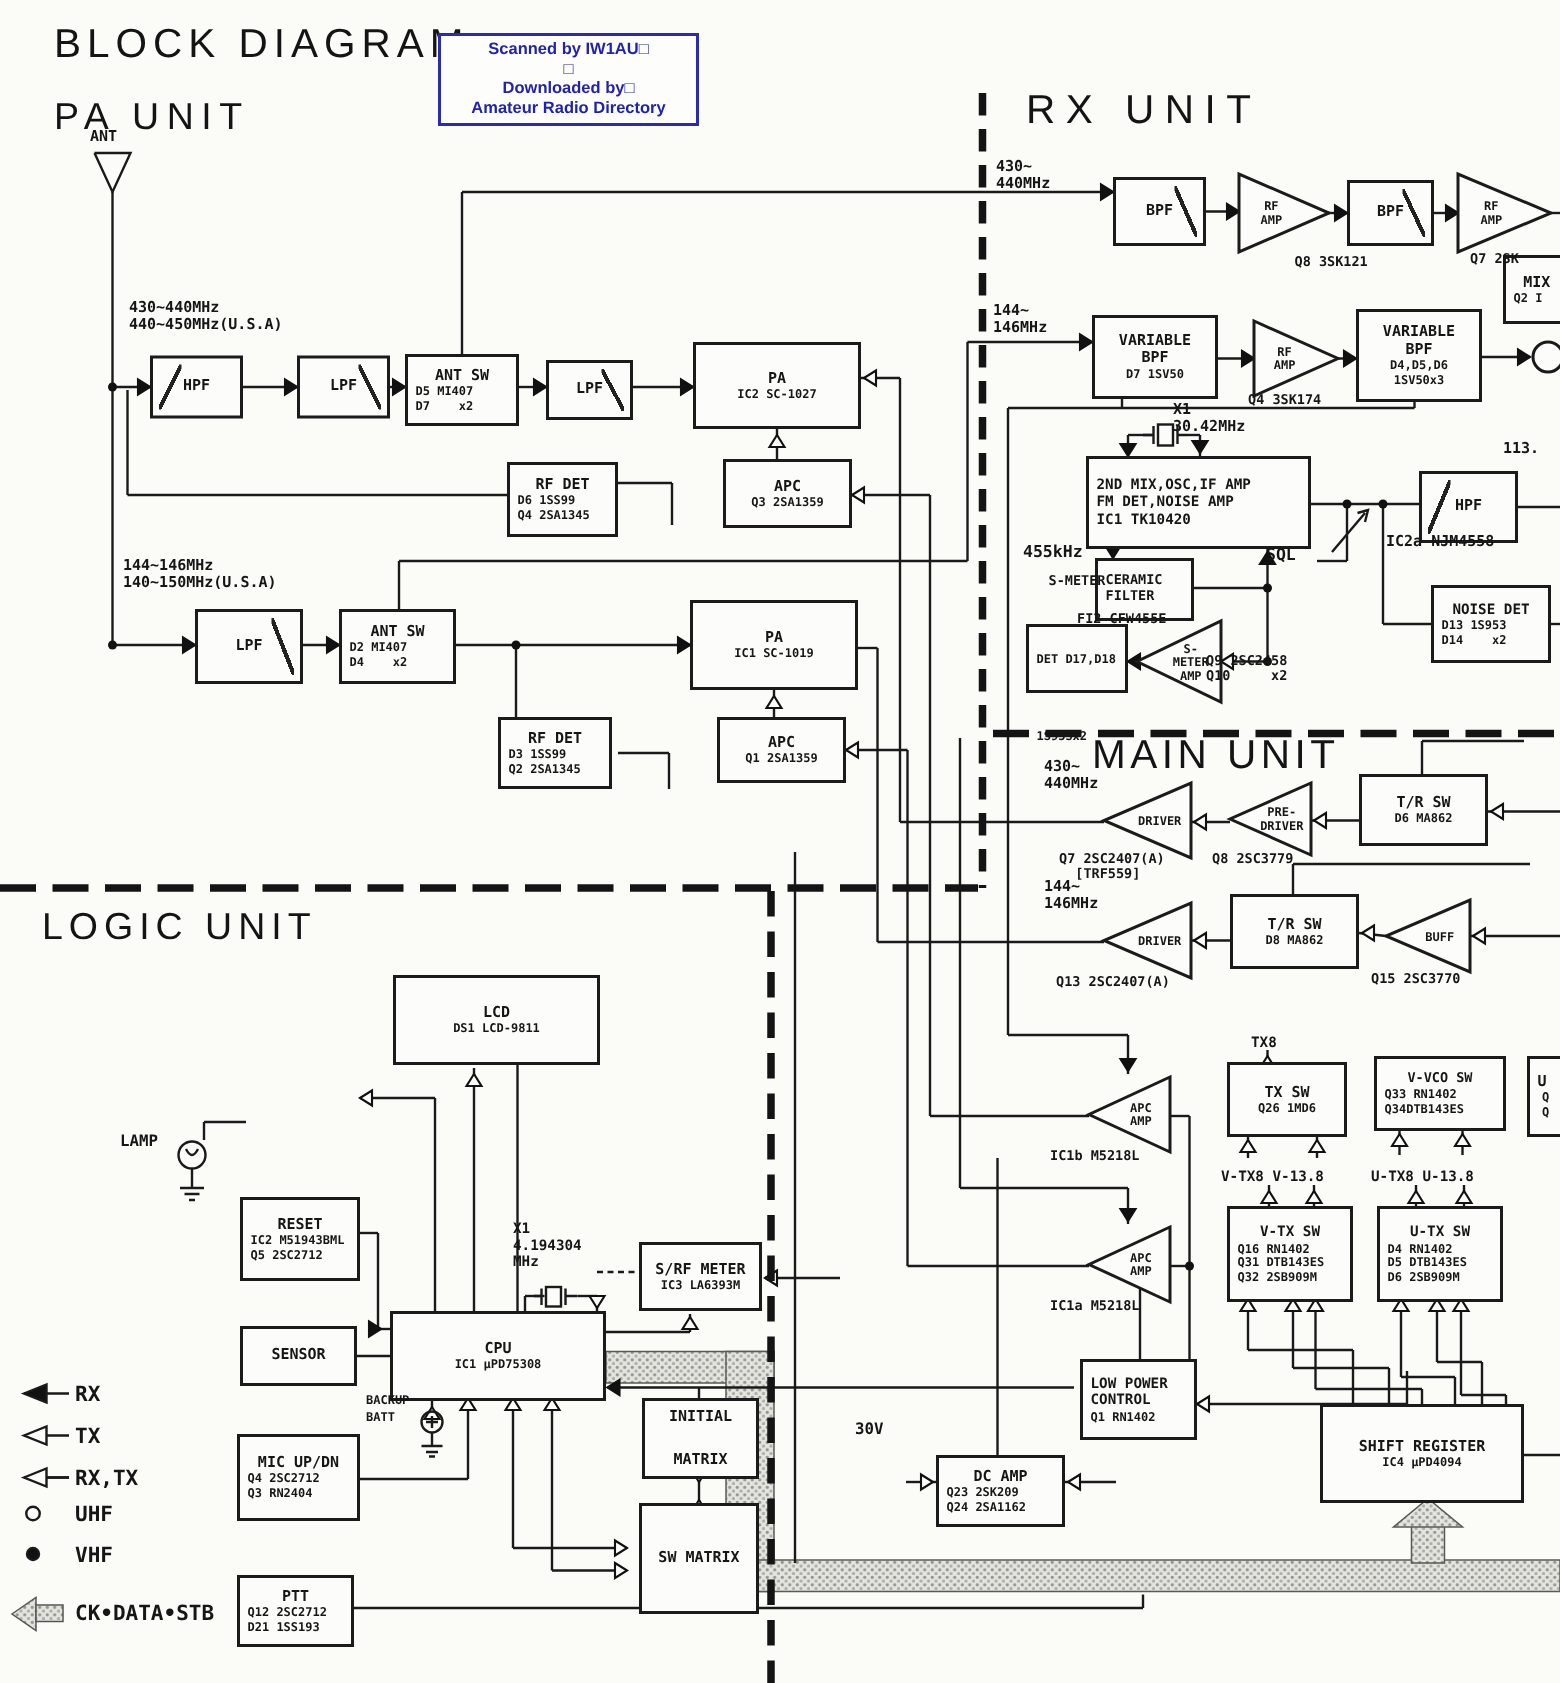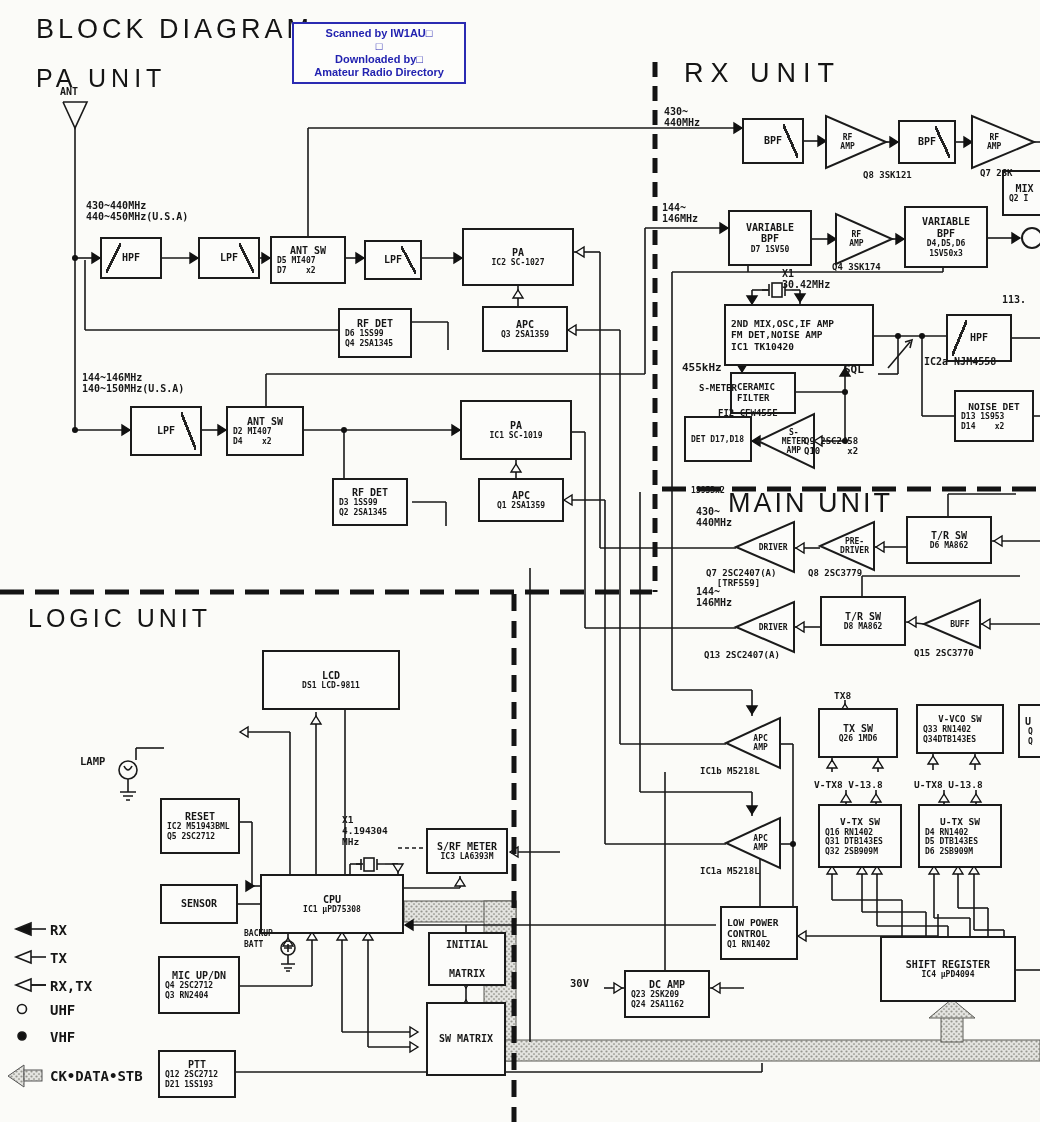--- a/index.html
+++ b/index.html
@@ -554,21 +554,21 @@
     <div class="lab" style="left: 682px; top: 362px; font-size: 11px;"><div>455kHz</div></div>
     <div class="lab" style="left: 718px; top: 408px; font-size: 9px;"><div>FI2 CFW455E</div></div>
     <div class="lab" style="left: 844px; top: 364px; font-size: 11px;"><div>SQL</div></div>
     <div class="lab" style="left: 924px; top: 356px; font-size: 10px;"><div>IC2a NJM4558</div></div>
     <div class="lab" style="left: 1002px; top: 294px; font-size: 10px;"><div>113.</div></div>
     <div class="lab" style="left: 696px; top: 506px; font-size: 10px;"><div>430~</div><div>440MHz</div></div>
     <div class="lab" style="left: 696px; top: 586px; font-size: 10px;"><div>144~</div><div>146MHz</div></div>
     <div class="lab" style="left: 834px; top: 690px; font-size: 9.5px;"><div>TX8</div></div>
     <div class="lab" style="left: 814px; top: 779px; font-size: 9.5px;"><div>V-TX8 V-13.8</div></div>
     <div class="lab" style="left: 914px; top: 779px; font-size: 9.5px;"><div>U-TX8 U-13.8</div></div>
-    <div class="lab" style="left: 570px; top: 978px; font-size: 10.5px;"><div>30V</div></div>
+    <div class="lab" style="left: 570px; top: 948px; font-size: 10.5px;"><div>30V</div></div>
     <div class="lab" style="left: 60px; top: 86px; font-size: 10px;"><div>ANT</div></div>
     <div class="lab" style="left: 80px; top: 756px; font-size: 10.5px;"><div>LAMP</div></div>
     <div class="lab" style="left: 342px; top: 814px; font-size: 9.5px;"><div>X1</div><div>4.194304</div><div>MHz</div></div>
     <div class="lab" style="left: 244px; top: 928px; font-size: 8px;"><div>BACKUP</div><div>BATT</div></div>
     <div class="lgl" style="left: 50px; top: 922px;">RX</div>
     <div class="lgl" style="left: 50px; top: 950px;">TX</div>
     <div class="lgl" style="left: 50px; top: 978px;">RX,TX</div>
     <div class="lgl" style="left: 50px; top: 1002px;">UHF</div>
     <div class="lgl" style="left: 50px; top: 1029px;">VHF</div>
     <div class="lgl" style="left: 50px; top: 1068px;">CK•DATA•STB</div>

